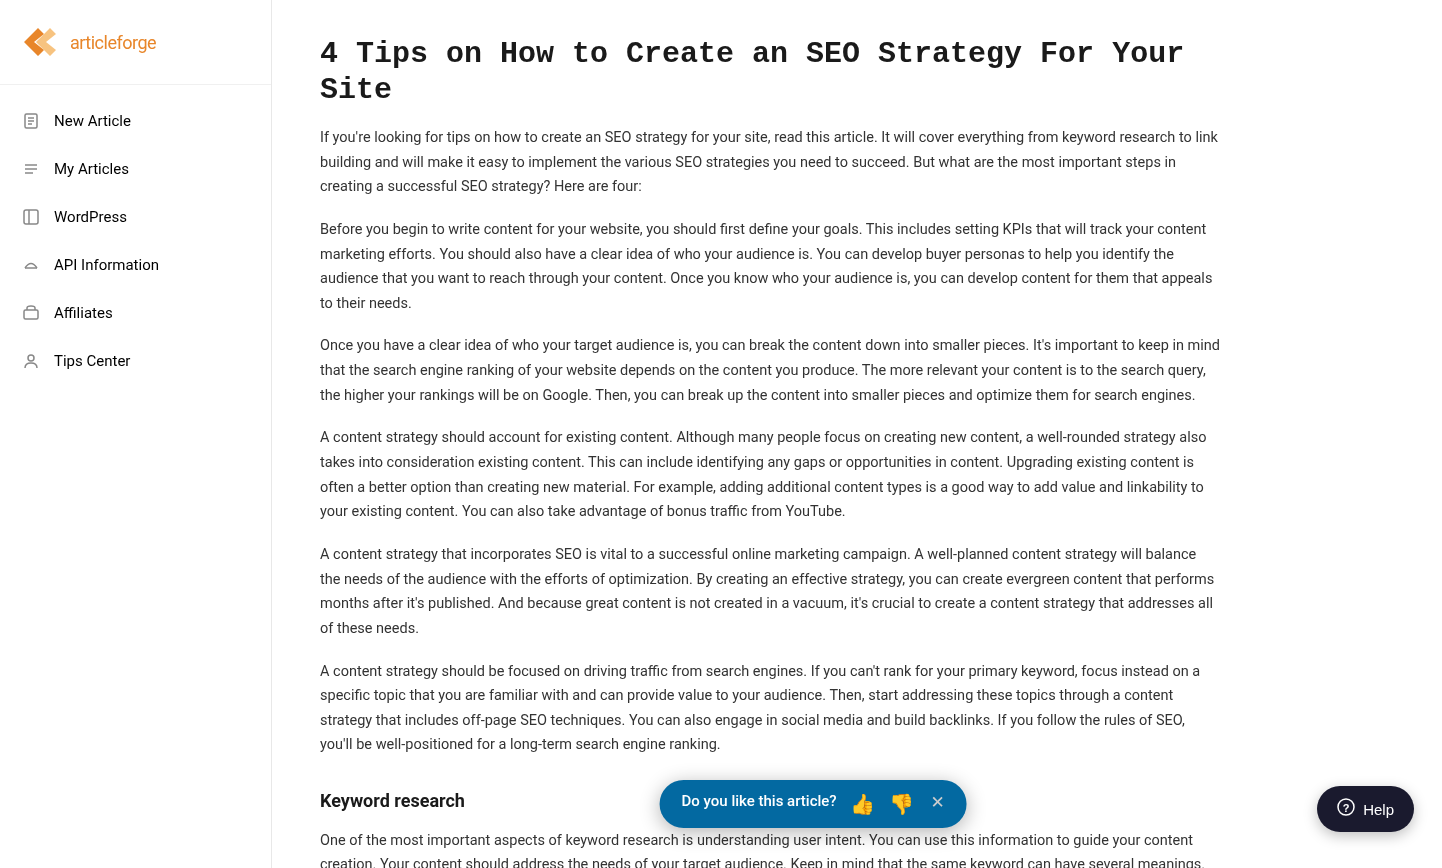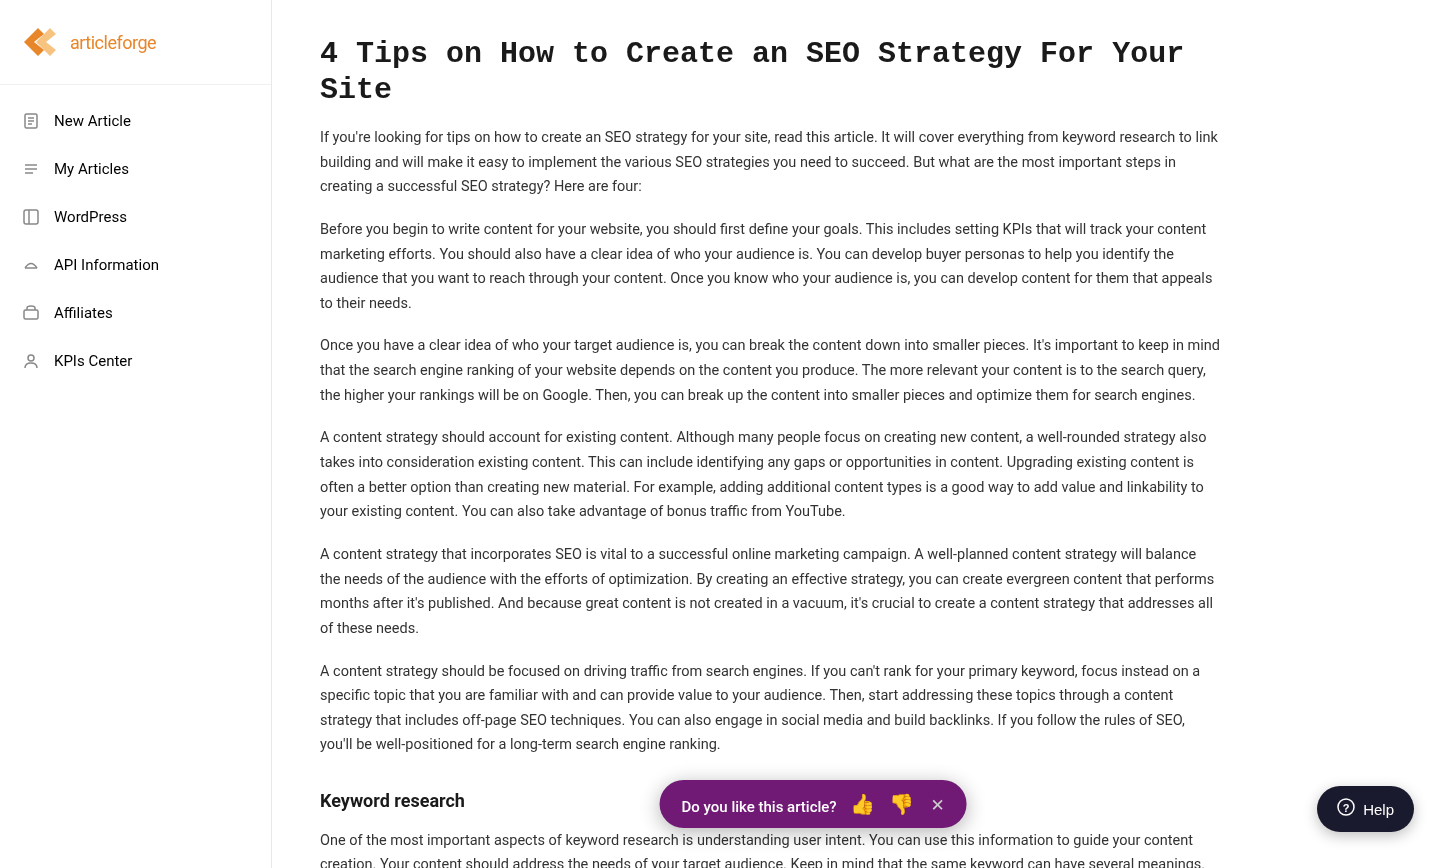--- a/index.html
+++ b/index.html
@@ -110,26 +110,26 @@
       color: #1a1a1a;
       margin: 28px 0 12px 0;
     }
 
     
     .like-popup {
       position: fixed;
       bottom: 40px;
       left: 50%;
       transform: translateX(-20%);
-      background: #701a75;
+      background: #0369a1;
       color: #fff;
       border-radius: 28px;
       padding: 12px 22px;
       display: flex;
-      align-items: flex-end;
+      align-items: flex-start;
       gap: 14px;
       font-size: 15px;
       font-weight: 500;
       box-shadow: 0 4px 20px rgba(0,0,0,0.3);
       z-index: 100;
     }
 
     .like-popup .thumb-btn {
       background: none;
       border: none;
@@ -251,21 +251,21 @@
           </span>
     <span>Affiliates</span>
   </div>
         <div class="nav-item">
     <span class="nav-icon">
             <svg width="18" height="18" viewBox="0 0 18 18" fill="none" stroke="#888" stroke-width="1.5">
               <circle cx="9" cy="6" r="3"></circle>
               <path d="M3 16 Q3 11 9 11 Q15 11 15 16"></path>
             </svg>
           </span>
-    <span>KPIs Center</span>
+    <span>Tips Center</span>
   </div>
       </div>
   </nav>
 </div>
 
 <div id="main">
   <div class="article-body">
     <h1 class="article-title">4 Tips on How to Create an SEO Strategy For Your Site</h1>
     <p>If you're looking for tips on how to create an SEO strategy for your site, read this article. It will cover everything from keyword research to link building and will make it easy to implement the various SEO strategies you need to succeed. But what are the most important steps in creating a successful SEO strategy? Here are four:</p>
 

